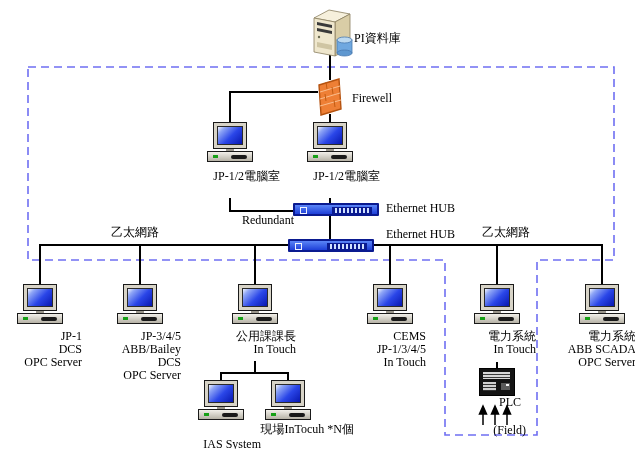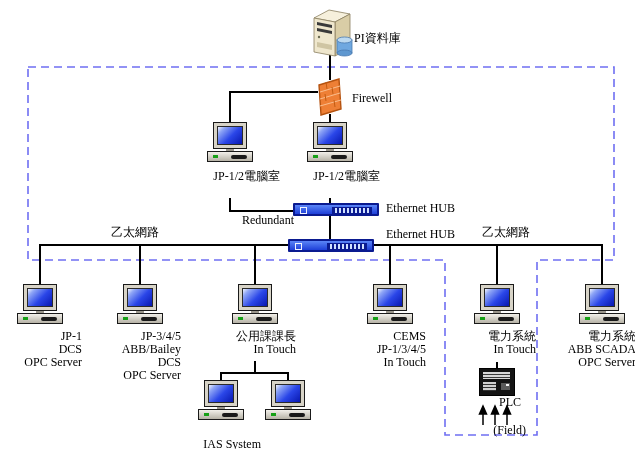--- a/index.html
+++ b/index.html
@@ -259,17 +259,18 @@
     <div>電力系統</div>
     <div>In Touch</div>
   </div>
   <div class="lbl" style="left:553px;top:330px;width:83px">
     <div>電力系統</div>
     <div>ABB SCADA</div>
     <div>OPC Server</div>
   </div>
 
   <div class="lbl" style="left:181px;top:438px;width:80px">IAS System</div>
+  <div class="lbl" style="left:248px;top:423px;width:106px">現場InTocuh *N個</div>
 
   <div class="lbl" style="left:471px;top:396px;width:50px">PLC</div>
   <div class="lbl" style="left:466px;top:424px;width:60px">(Field)</div>
 
 </div>
 
 </body></html>

